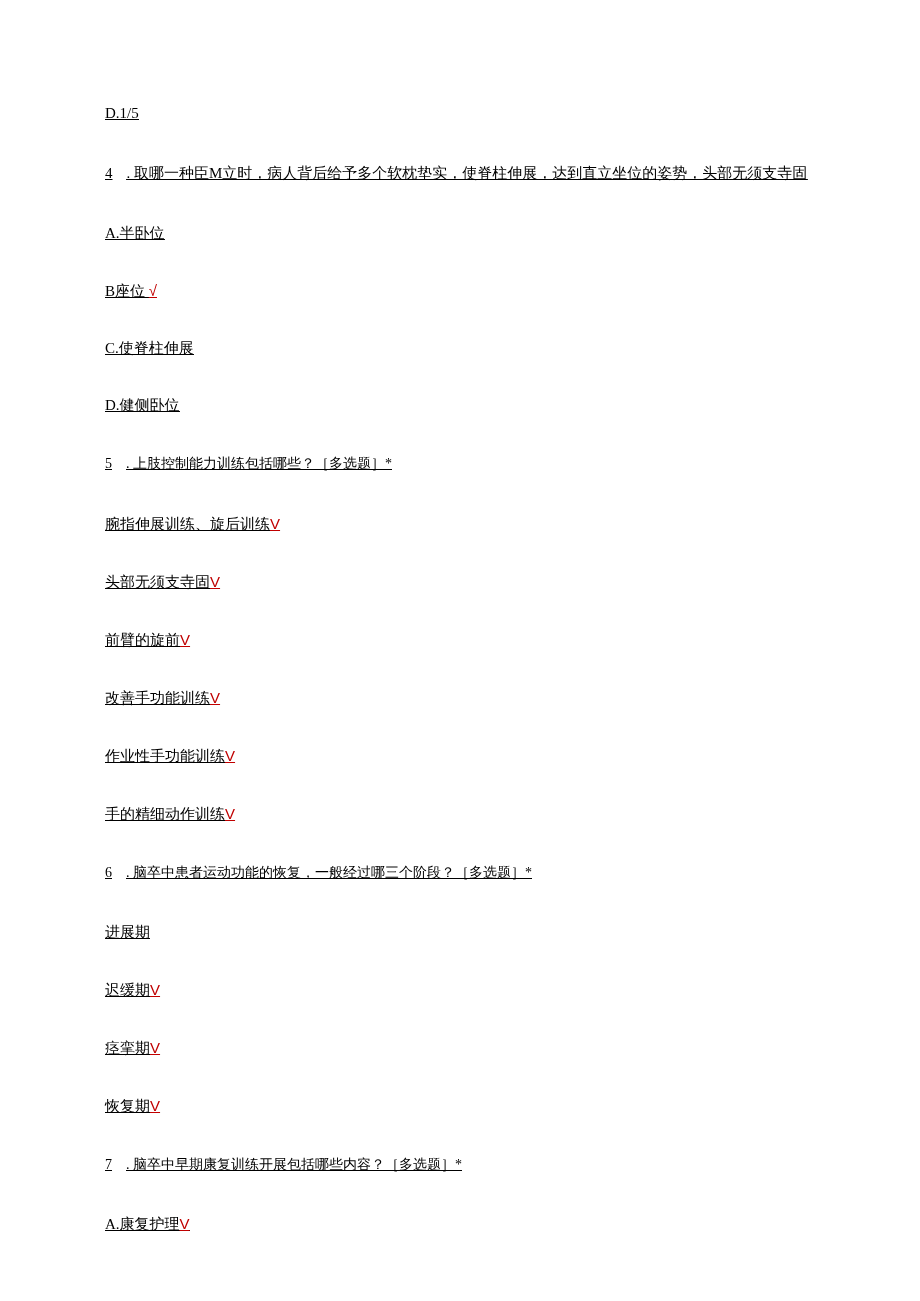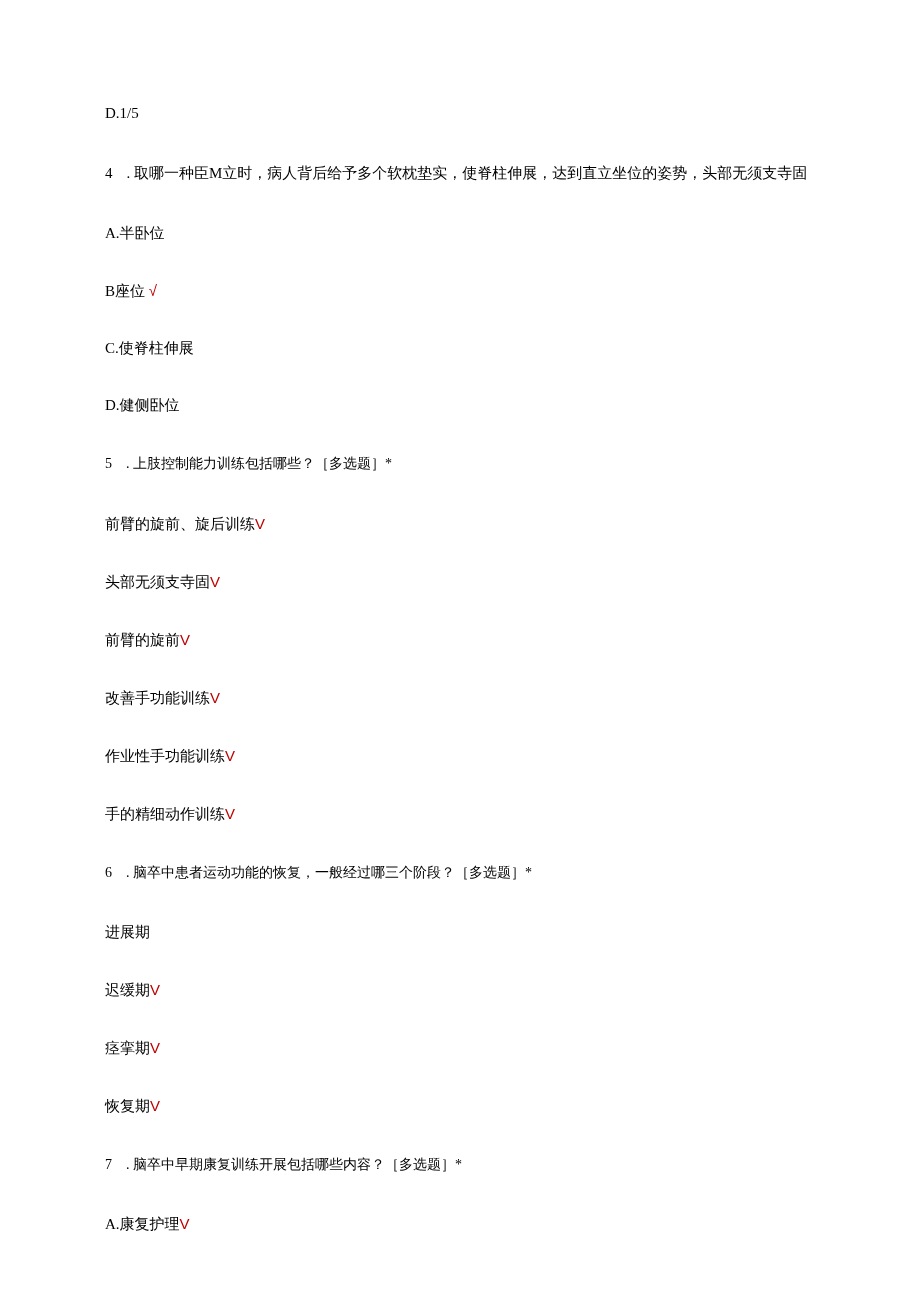--- a/index.html
+++ b/index.html
@@ -1,18 +1,19 @@
 <!DOCTYPE html>
 <html><head>
   <meta charset="utf-8">
   <style>
     * {
       margin: 0;
       padding: 0;
       box-sizing: border-box;
+      text-decoration: underline;
     }
     body {
       width: 920px;
       min-height: 1301px;
       background: #ffffff;
       font-family: "SimSun", "宋体", serif;
       padding: 100px 105px 50px 105px;
       color: #000000;
     }
     .option-line {
@@ -74,21 +75,21 @@
 
 <div class="option-line">
   <span>D.健侧卧位</span>
 </div>
 
 <div class="question-line">
   <span class="num-marker">5</span><span>. 上肢控制能力训练包括哪些？［多选题］*</span>
 </div>
 
 <div class="option-line">
-  <span>前臂的旋前、旋后训练</span><span class="check-sans">V</span>
+  <span>腕指伸展训练、旋后训练</span><span class="check-sans">V</span>
 </div>
 
 <div class="option-line">
   <span>头部无须支寺固</span><span class="check-sans">V</span>
 </div>
 
 <div class="option-line">
   <span>前臂的旋前</span><span class="check-sans">V</span>
 </div>
 

